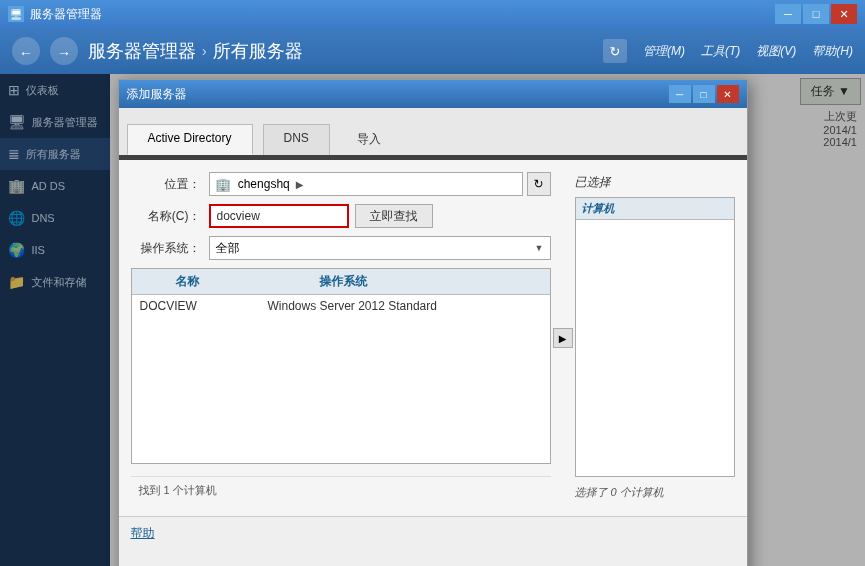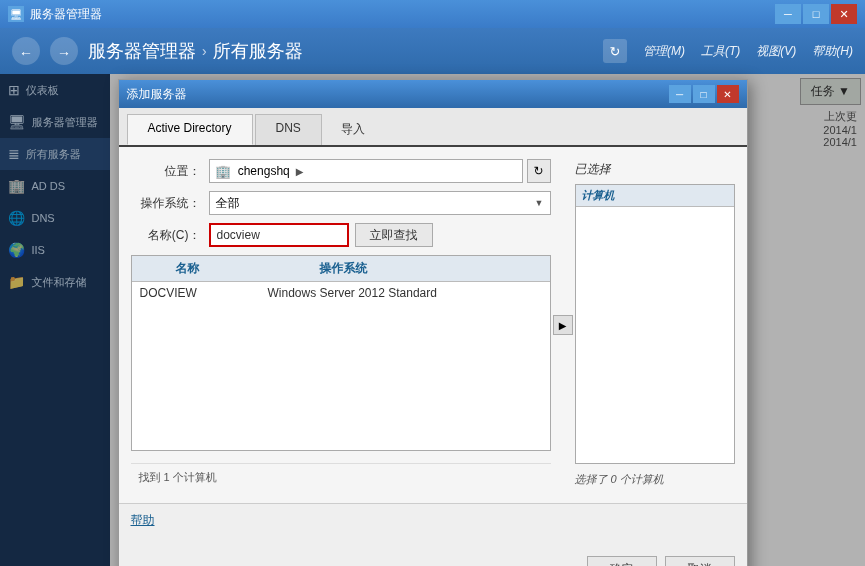--- a/index.html
+++ b/index.html
@@ -195,24 +195,24 @@
       display: flex;
       align-items: center;
       justify-content: center;
     }
     .dialog-title-btn.close { background: #c0392b; }
 
     
     .dialog-tabs {
       display: flex;
       background: #e8e8e8;
-      border-bottom: 2px solid #404040;
-      padding-top: 6px;
+      border-bottom: 5px solid #404040;
+      padding-top: 16px;
       padding-left: 8px;
-      gap: 0;
+      gap: 8px;
     }
     .tab {
       padding: 6px 20px;
       cursor: pointer;
       font-size: 12px;
       color: #333;
       border: 1px solid #bbb;
       border-bottom: none;
       background: #e0e0e0;
       margin-right: 2px;
@@ -590,34 +590,34 @@
                 <div class="location-input">
                   <span class="location-icon">🏢</span>
                   <span>chengshq</span>
                   <span class="location-arrow">▶</span>
                 </div>
                 <div class="location-refresh">↻</div>
               </div>
             </div>
 
             <div class="form-row">
+              <span class="form-label">名称(C)：</span>
+              <div class="name-input-wrapper">
+                <input class="name-input" type="text" value="docview" style="">
+                <button class="search-btn">立即查找</button>
+              </div>
+            </div>
+
+            <div class="form-row">
               <span class="form-label">操作系统：</span>
               <div class="form-control">
                 <div class="os-select">
                   <span>全部</span>
                   <span class="select-arrow">▼</span>
                 </div>
-              </div>
-            </div>
-
-            <div class="form-row">
-              <span class="form-label">名称(C)：</span>
-              <div class="name-input-wrapper">
-                <input class="name-input" type="text" value="docview" style="">
-                <button class="search-btn">立即查找</button>
               </div>
             </div>
 
             <div class="results-area">
               <div class="results-header">
                 <div class="results-col">名称</div>
                 <div class="results-col">操作系统</div>
               </div>
               <div class="results-row">
                 <div class="results-cell">DOCVIEW</div>

